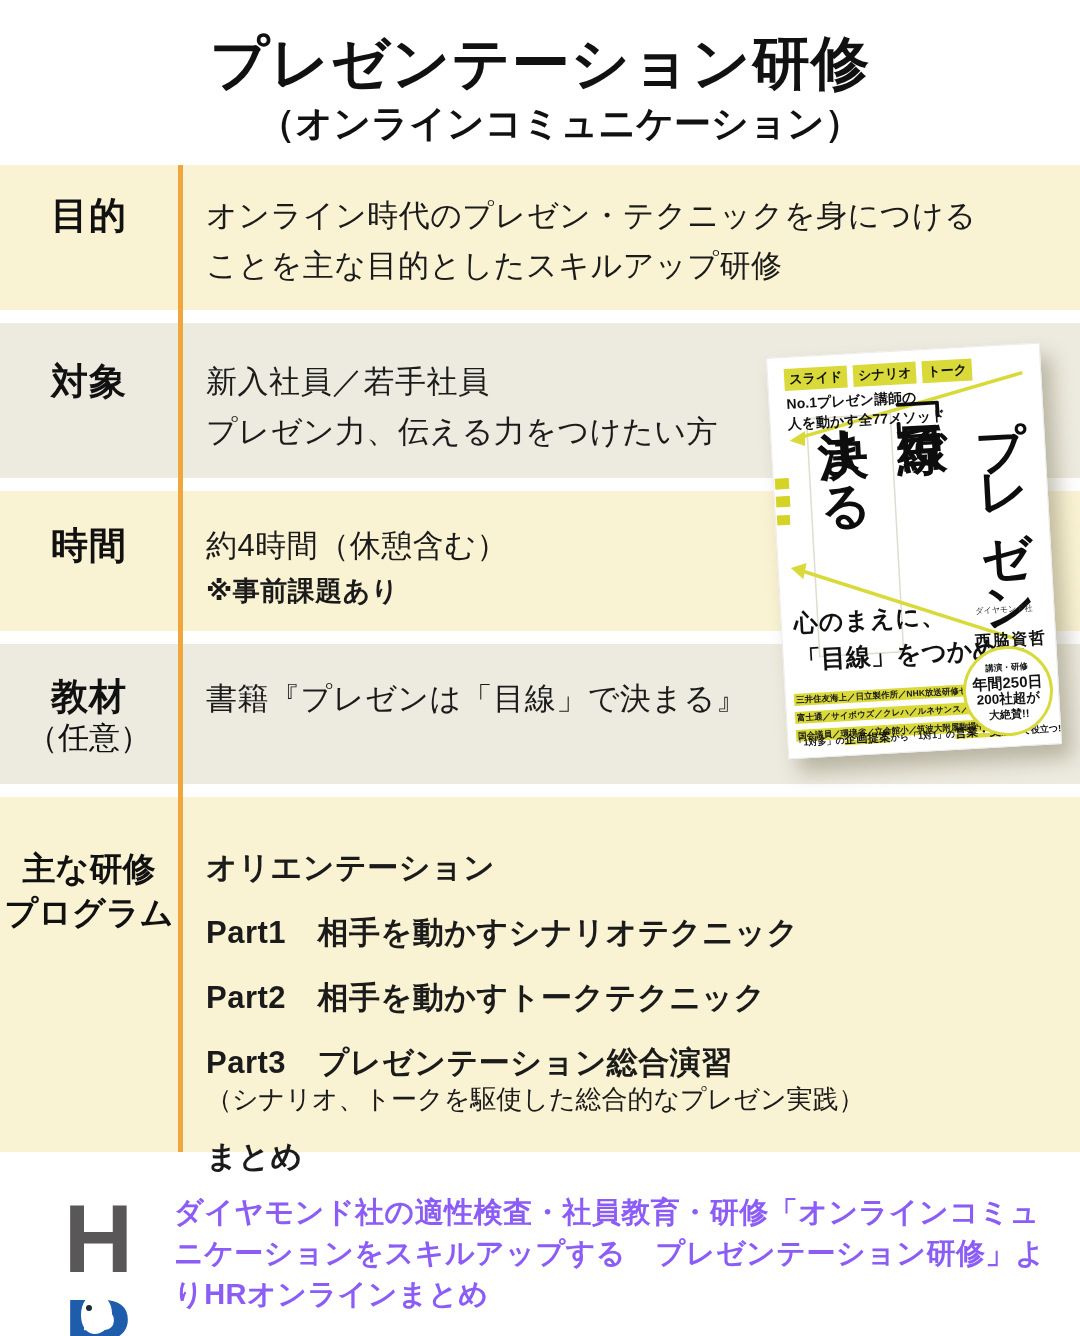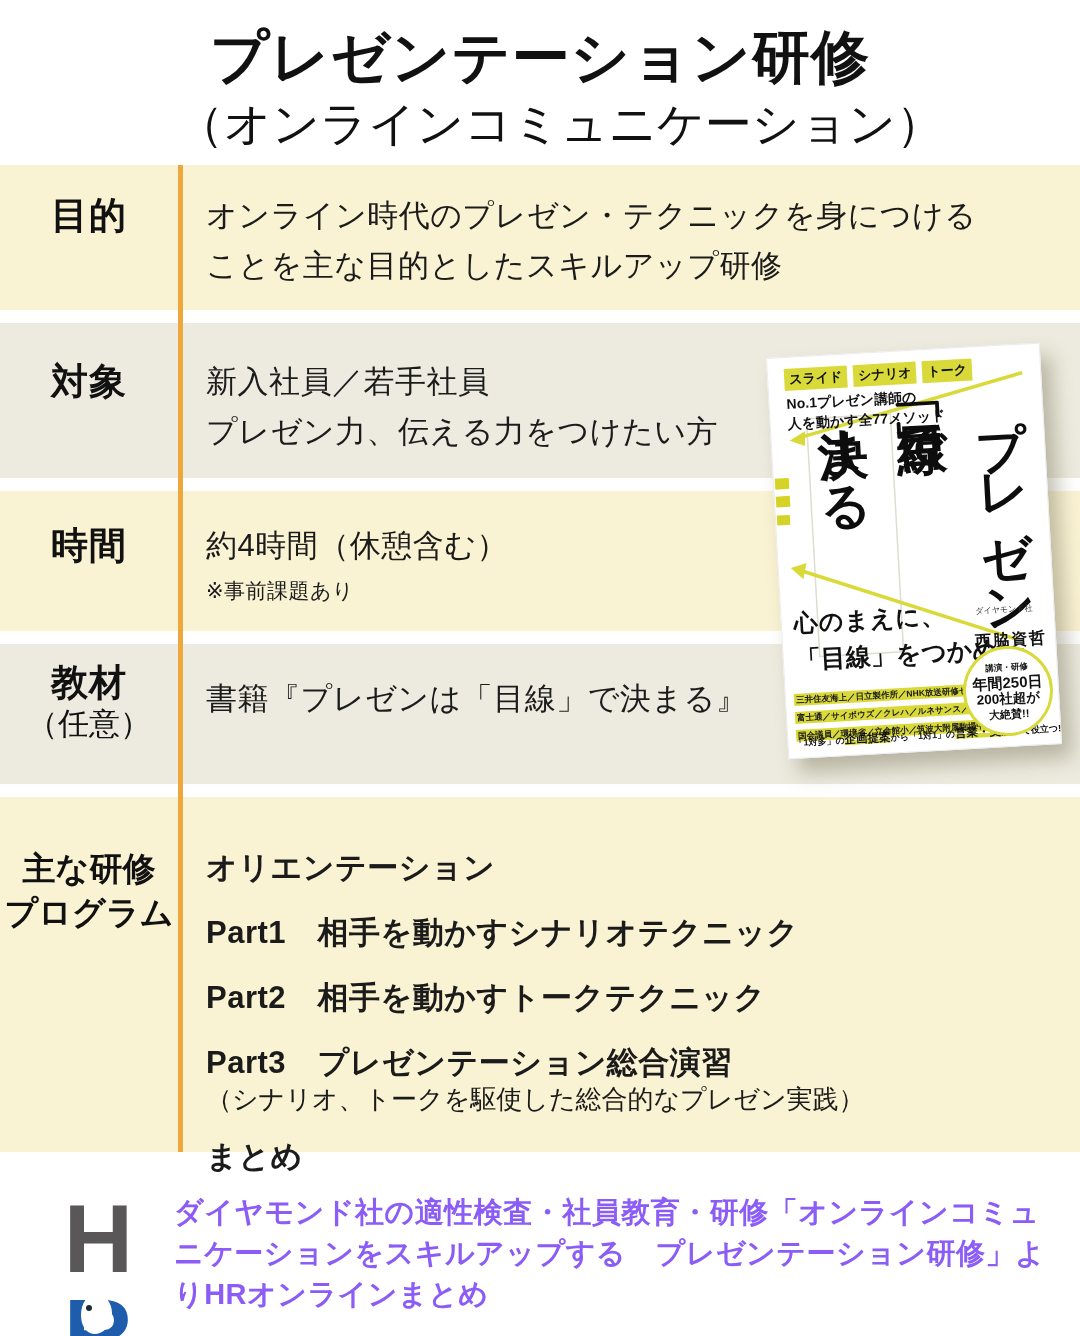--- a/index.html
+++ b/index.html
@@ -1,41 +1,41 @@
 <!DOCTYPE html>
 <html><head>
 <meta charset="utf-8">
 <style>
   * { margin:0; padding:0; box-sizing:border-box; }
   html,body { background:#ffffff; }
   body { font-family:"Liberation Sans","DejaVu Sans",sans-serif; }
   .page { position:relative; width:1080px; height:1336px; background:#ffffff; overflow:hidden; margin:0 auto; }
 
   
-  .header { position:absolute; top:24px; left:0; width:1080px; text-align:center; color:#111; }
+  .header { position:absolute; top:30px; left:0; width:1080px; text-align:center; color:#111; }
   .title { font-size:58px; font-weight:bold; letter-spacing:1px; line-height:1.15; }
-  .subtitle { font-size:47px; font-weight:normal; letter-spacing:0px; margin-top:2px;margin-left:40px; }
+  .subtitle { font-size:37px; font-weight:bold; letter-spacing:0px; margin-top:2px;margin-left:40px; }
 
   
   .table { position:absolute; top:165px; left:0; width:1080px; }
   .divider { position:absolute; left:178px; top:0; width:5px; height:987px; background:#EDA73C; z-index:2; }
   .row { position:relative; display:flex; width:1080px; margin-bottom:13px; }
   .row.cream { background:#FAF3D3; }
   .row.beige { background:#EDEBDF; }
   .row-label { width:178px; flex:none; text-align:center; color:#111; }
   .label-main { font-size:37px; font-weight:bold; line-height:46px; letter-spacing:1px; }
   .label-sub { font-size:31px; font-weight:normal; line-height:36px; }
   .label-main.small { font-size:33px; line-height:44px; letter-spacing:0; }
   .row-content { padding-left:28px; color:#1b1b1b; }
   .content-line { font-size:31px; font-weight:500; line-height:50px; letter-spacing:0.5px; }
-  .content-note { font-size:21px; font-weight:400; line-height:40px; letter-spacing:0.5px; }
+  .content-note { font-size:27px; font-weight:700; line-height:40px; letter-spacing:0.5px; }
   .r1 { height:145px; } .r1 .row-label { padding-top:28px; } .r1 .row-content { padding-top:26px; }
   .r2 { height:155px; } .r2 .row-label { padding-top:36px; } .r2 .row-content { padding-top:34px; }
   .r3 { height:140px; } .r3 .row-label { padding-top:32px; } .r3 .row-content { padding-top:30px; }
-  .r4 { height:140px; } .r4 .row-label { padding-top:16px; } .r4 .row-content { padding-top:30px; }
+  .r4 { height:140px; } .r4 .row-label { padding-top:30px; } .r4 .row-content { padding-top:30px; }
   .r5 { height:355px; margin-bottom:0; } .r5 .row-label { padding-top:50px; } .r5 .row-content { padding-top:52px; }
   .prog-item { font-size:31px; font-weight:700; line-height:38px; letter-spacing:0.5px; margin-bottom:27px; }
   .prog-item.tight { margin-bottom:2px; }
   .prog-sub { font-size:26px; font-weight:500; line-height:34px; margin-bottom:20px;font-family:Liberation Mono, monospace; }
 
   
   .book { position:absolute; left:777px; top:350px; width:274px; height:402px; background:#ffffff;
           border:1px solid #ececec; transform:rotate(-3.2deg); z-index:5;
           box-shadow:10px 14px 20px rgba(120,112,88,0.45); color:#111; }
   .book-arrows { position:absolute; left:0; top:0; width:274px; height:402px; }

